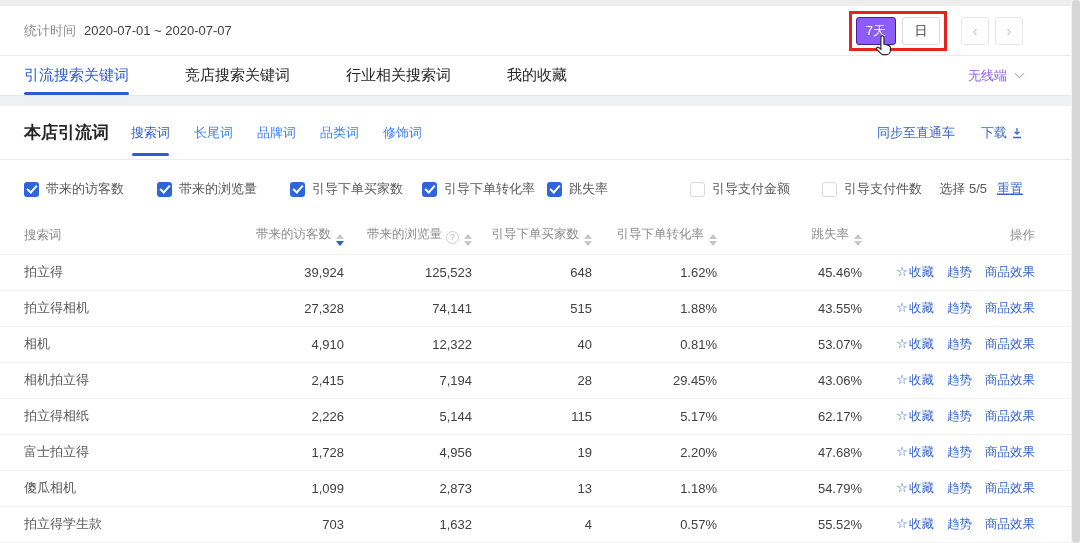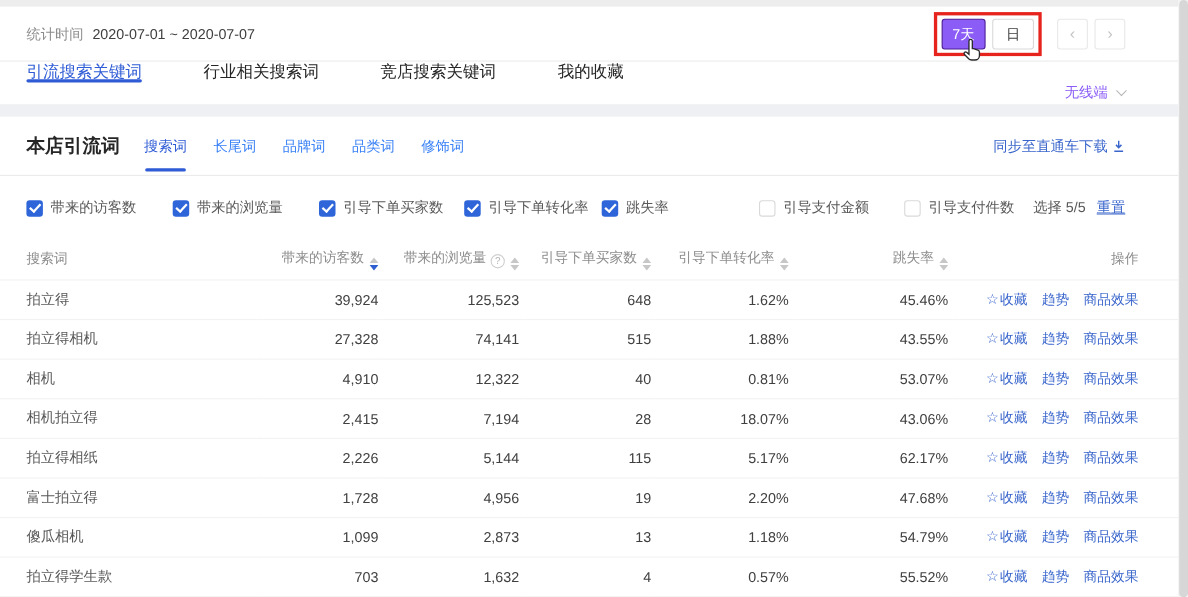--- a/index.html
+++ b/index.html
@@ -16,36 +16,36 @@
   .date-range { color:#404040; font-size:13px; }
   .controls { margin-left:auto; margin-right:33px; display:flex; align-items:center; position:relative; }
   .red-box { border:3px solid #e7231d; padding:3px 4px; display:flex; align-items:center; gap:6px; margin-right:8px; }
   .btn { height:28px; min-width:38px; padding:0 9px; font-size:13px; display:flex; align-items:center; justify-content:center; border-radius:3px; cursor:pointer; }
   .btn.active { background:#8b5cf6; color:#fff; border:1px solid #4c1d95; }
   .btn.plain { background:#fff; border:1px solid #d9d9d9; color:#404040; }
   .nav-btn { width:28px; height:28px; margin-left:6px; border:1px solid #e8e8e8; border-radius:3px; background:#fff; color:#c4c4c4; font-size:15px; display:flex; align-items:center; justify-content:center; cursor:pointer; }
   .cursor-icon { position:absolute; left:24px; top:22px; width:21px; height:26px; z-index:9; pointer-events:none; }
 
   
-  .tab-bar { height:40px; display:flex; align-items:stretch; padding:0 24px; border-bottom:1px solid #e8e8e8;flex-direction:column; }
+  .tab-bar { height:40px; display:flex; align-items:stretch; padding:0 24px; border-bottom:1px solid #e8e8e8; }
   .main-tab { font-size:15px; color:#262626; margin-right:56px; display:flex; align-items:center; position:relative; cursor:pointer; }
   .main-tab.active { color:#2f5cd6; }
   .main-tab.active::after { content:""; position:absolute; left:0; right:0; bottom:0; height:3px; background:#2f5cd6; border-radius:2px; }
   .terminal { margin-left:auto; margin-right:33px; display:flex; align-items:center; font-size:13px; color:#8b5cf6; cursor:pointer; }
   .chevron-down { width:7px; height:7px; border-right:1.5px solid #b8b8b8; border-bottom:1.5px solid #b8b8b8; transform:rotate(45deg); margin-left:9px; margin-top:-4px; }
 
   .section-gap { height:10px; background:#eef0f4; }
 
   
   .section-head { height:54px; display:flex; align-items:center; padding:12px 24px; border-bottom:1px solid #ebebeb; }
   .section-title { font-size:17px; font-weight:bold; color:#262626; margin-right:20px; }
   .subtab { font-size:13px; color:#3b82f6; margin-right:20px; position:relative; padding:4px 2px; cursor:pointer; }
   .subtab.active { color:#2f5cd6; }
   .subtab.active::after { content:""; position:absolute; left:8%; right:8%; bottom:-10px; height:3px; background:#2f5cd6; border-radius:2px; }
-  .head-links { margin-left:auto; margin-right:33px; display:flex; align-items:center; font-size:13px;font-family:Liberation Mono, monospace; }
+  .head-links { margin-left:auto; margin-right:33px; display:flex; align-items:center; gap:26px; font-size:13px;font-family:Liberation Mono, monospace; }
   .head-link { color:#3a66cc; cursor:pointer; display:flex; align-items:center; gap:4px; }
 
   
   .filter-bar { height:58px; display:flex; align-items:center; padding:0 24px; font-size:13px; color:#595959; }
   .filter-item { display:flex; align-items:center; cursor:pointer; }
   .filter-item:nth-child(1){width:133px} .filter-item:nth-child(2){width:133px}
   .filter-item:nth-child(3){width:132px} .filter-item:nth-child(4){width:125px}
   .filter-item:nth-child(5){width:143px} .filter-item:nth-child(6){width:132px}
   .checkbox { width:15px; height:15px; border-radius:3px; margin-right:7px; flex:none; position:relative; }
   .checkbox.checked { background:#2e66d9; }
@@ -93,22 +93,22 @@
     <div class="nav-btn">›</div>
     <svg class="cursor-icon" viewBox="0 0 24 28">
       <path d="M9 4.2c0-1 .8-1.8 1.7-1.8 1 0 1.8.8 1.8 1.8V12h1.2l4.6 1.5c.9.3 1.6 1.2 1.6 2.2v3.4c0 2.6-2.1 4.7-4.7 4.7h-3.4c-1.2 0-2.3-.5-3.1-1.3l-4.3-4.5c-.6-.6-.6-1.6.1-2.2.6-.5 1.4-.5 2 0l2.5 2V4.2z" fill="#ffffff" stroke="#2b2b2b" stroke-width="1.4"></path>
     </svg>
   </div>
 </div>
 
 <div class="tab-bar">
   <span id="main-tabs" style="display:flex;">
       <span class="main-tab active">引流搜索关键词</span>
+      <span class="main-tab">竞店搜索关键词</span>
       <span class="main-tab">行业相关搜索词</span>
-      <span class="main-tab">竞店搜索关键词</span>
       <span class="main-tab">我的收藏</span>
     </span>
   <div class="terminal">
     <span>无线端</span>
     <span class="chevron-down"></span>
   </div>
 </div>
 
 <div class="section-gap"></div>
 
@@ -231,21 +231,21 @@
         <td>40</td>
         <td>0.81%</td>
         <td>53.07%</td>
         <td class="ops"><a class="act-link"><span class="star">☆</span><span>收藏</span></a><a class="act-link">趋势</a><a class="act-link">商品效果</a></td>
       </tr>
       <tr>
         <td class="left kw">相机拍立得</td>
         <td>2,415</td>
         <td>7,194</td>
         <td>28</td>
-        <td>18.07%</td>
+        <td>29.45%</td>
         <td>43.06%</td>
         <td class="ops"><a class="act-link"><span class="star">☆</span><span>收藏</span></a><a class="act-link">趋势</a><a class="act-link">商品效果</a></td>
       </tr>
       <tr>
         <td class="left kw">拍立得相纸</td>
         <td>2,226</td>
         <td>5,144</td>
         <td>115</td>
         <td>5.17%</td>
         <td>62.17%</td>

